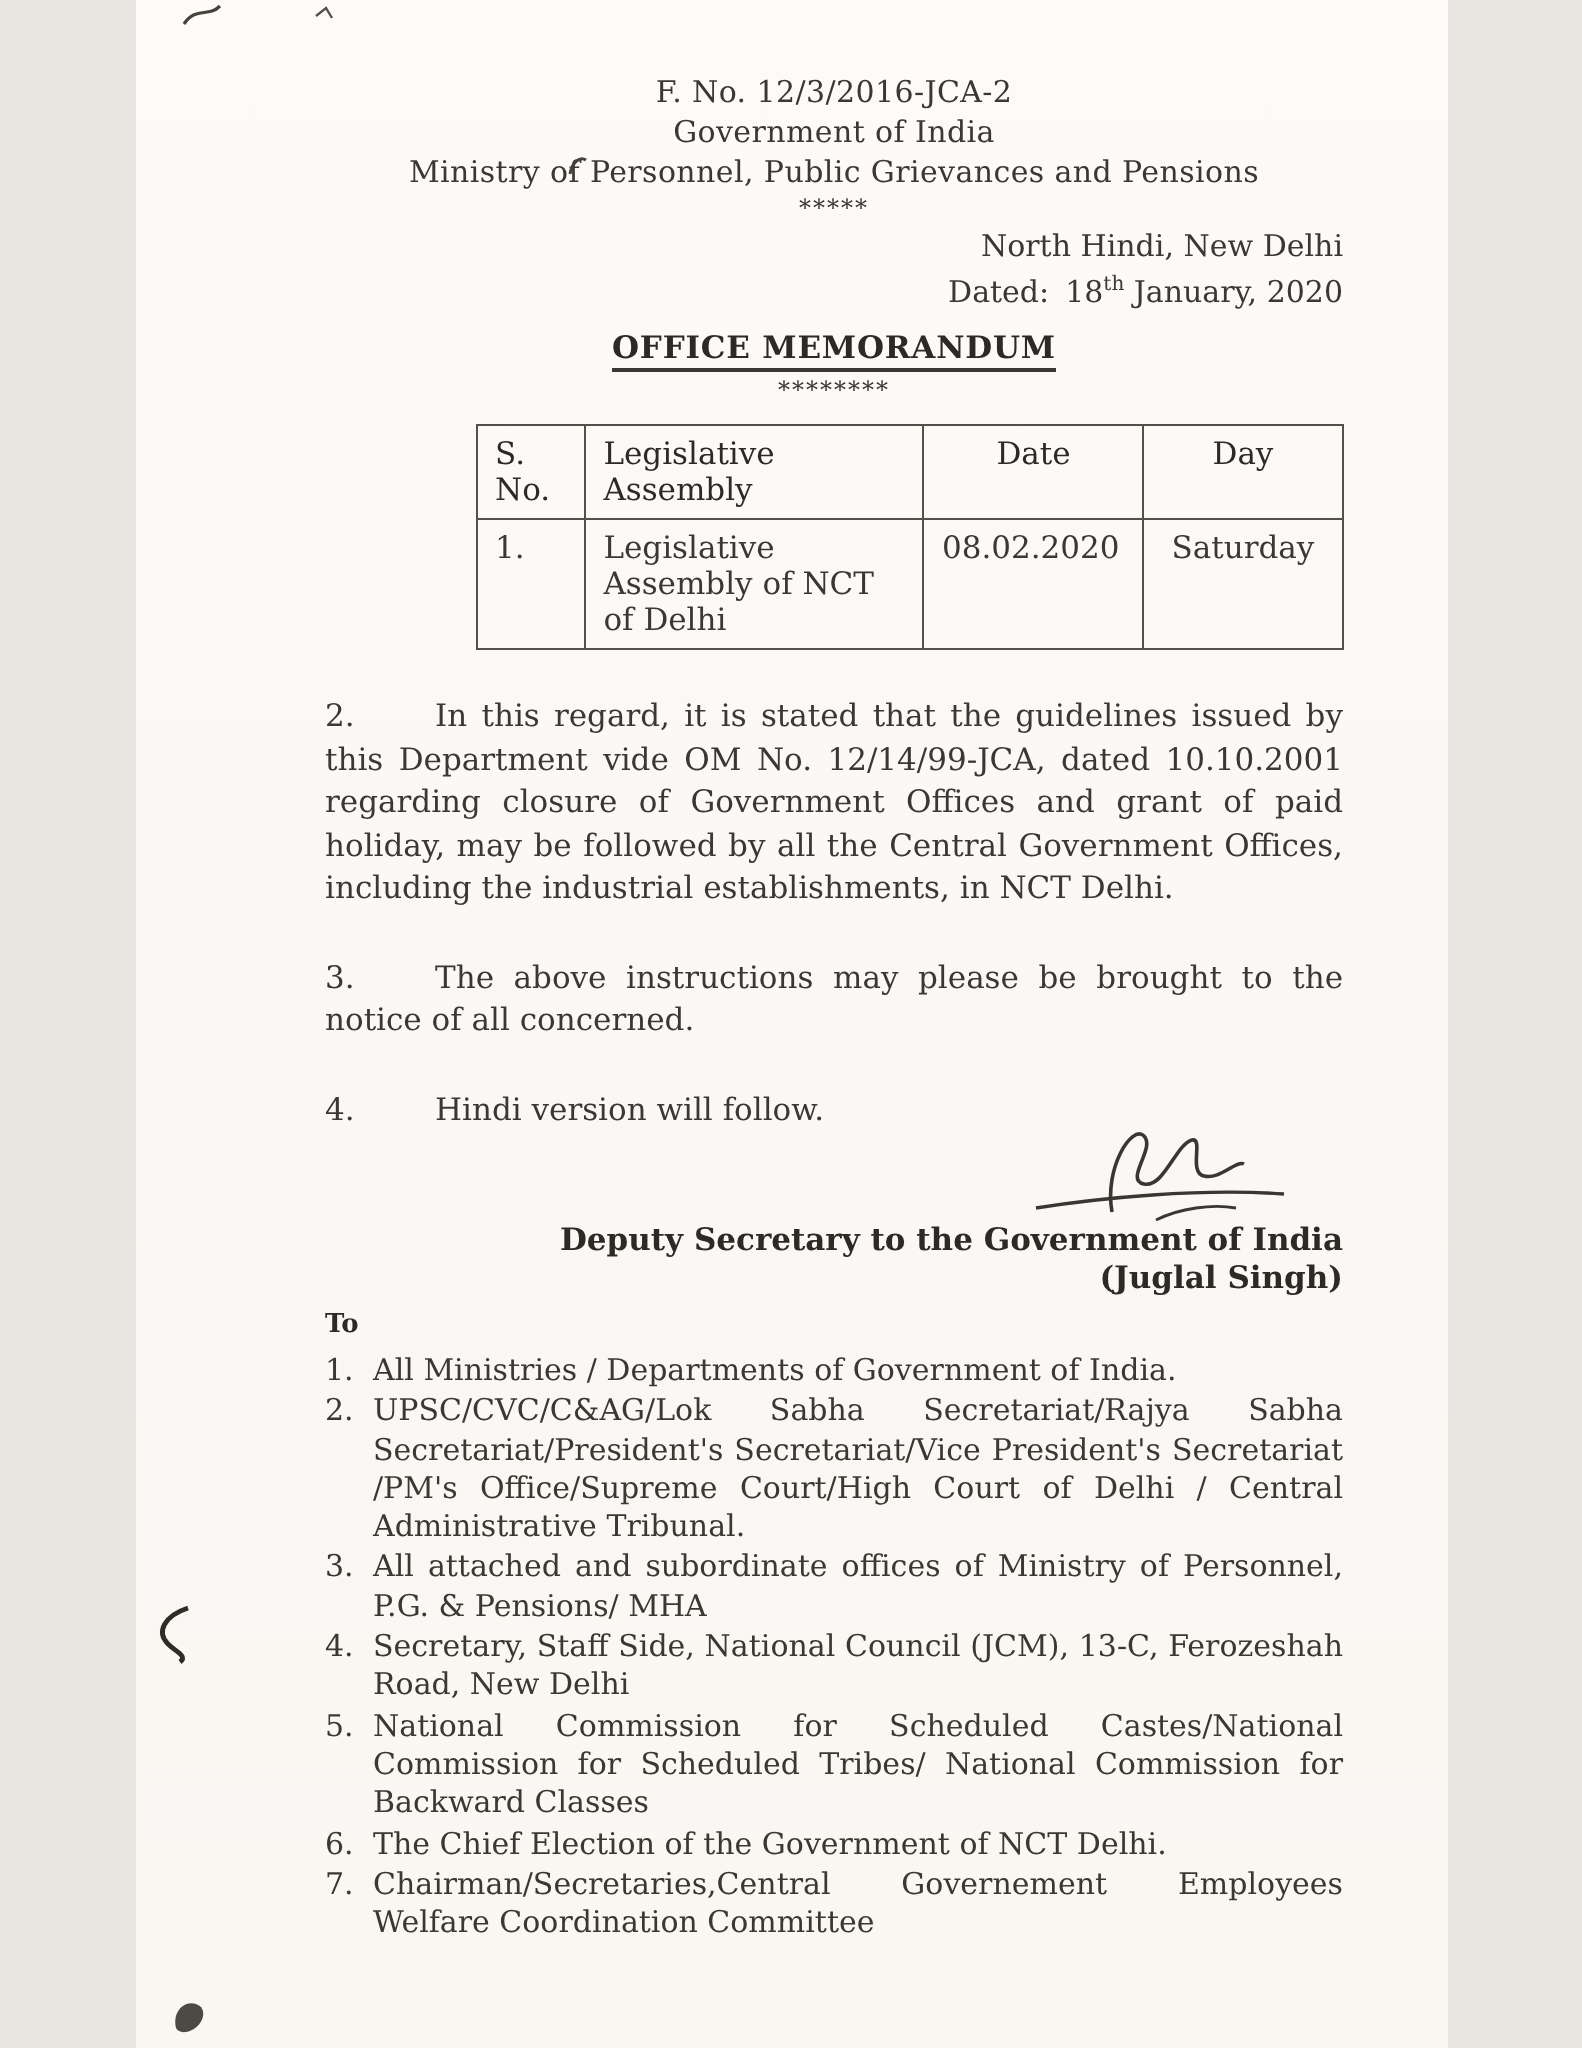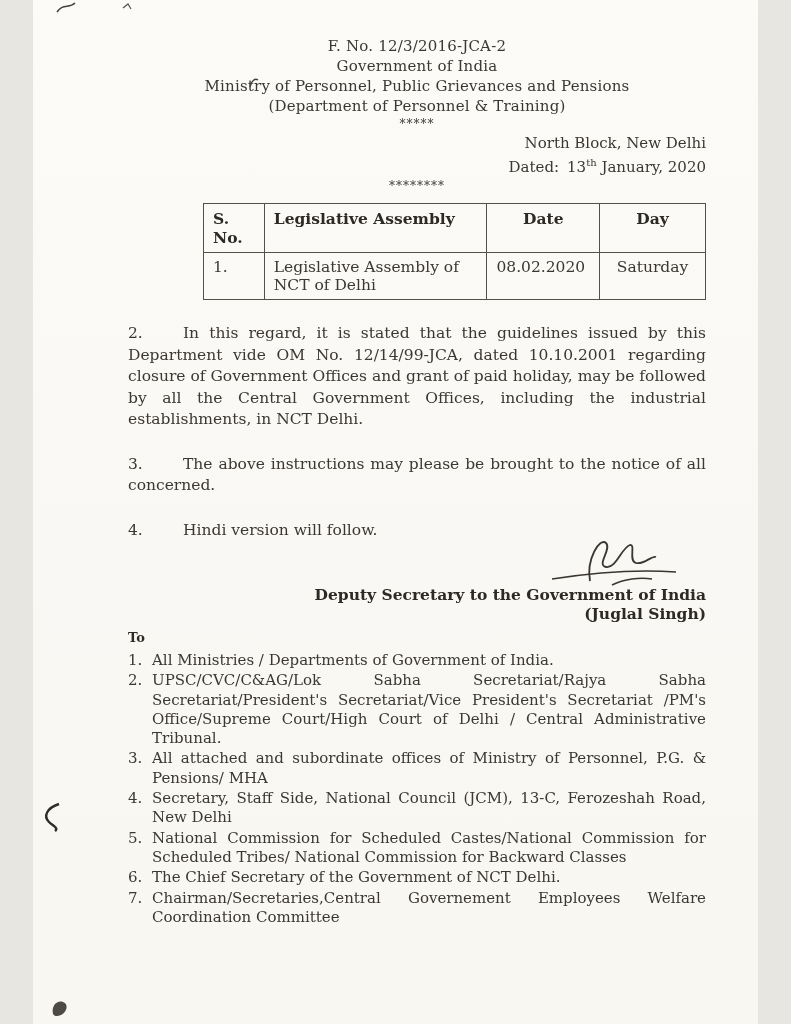--- a/index.html
+++ b/index.html
@@ -1,19 +1,19 @@
 <!DOCTYPE html>
 <html><head>
 <meta charset="utf-8">
 <style>
   * { box-sizing: border-box; margin: 0; padding: 0; }
   html, body { background: #e8e6e1; }
   .page {
     position: relative;
-    width: 725px;
+    width: 656px;
     height: 1024px;
     margin: 0 auto;
     background: linear-gradient(180deg, #fcfbf8 0%, #faf8f4 55%, #f9f7f2 100%);
     font-family: "DejaVu Serif", "Liberation Serif", serif;
     color: #3b3833;
     overflow: hidden;
   }
   .content { padding: 36px 52px 0 95px; }
 
   
@@ -54,21 +54,21 @@
     margin: 10px 0 0 75px;
     border-collapse: collapse;
     font-size: 15.5px;
     color: #3b3833;
   }
   .sched-table th, .sched-table td {
     border: 1.4px solid #53504a;
     padding: 5px 9px;
     vertical-align: top;
   }
-  .sched-table th { font-weight: 700; color: #2d2a26; text-align: left; }
+  .sched-table th { font-weight: 400; color: #2d2a26; text-align: left; }
   .col-sno  { width: 64px; }
   .col-assm { width: 252px; }
   .col-date { width: 114px; }
   .col-day  { width: 110px; }
   .sched-table .center { text-align: center; }
 
   
   .sig-block { position: relative; margin-top: 6px; text-align: right; padding-top: 38px; }
   .sig-block .line { font-size: 15.5px; line-height: 19px; font-weight: 700; color: #2d2a26; }
   .sig-scribble { position: absolute; right: 28px; top: -16px; }
@@ -103,31 +103,33 @@
     <path d="M4 18 C2 10 8 4 14 6 C20 8 18 16 12 19 C8 21 5 20 4 18 Z" fill="#2f2b26" opacity="0.85"></path>
   </svg>
   <div class="edge-line"></div>
 
   <div class="content">
 
     <div class="letterhead">
       <div>F. No. 12/3/2016-JCA-2</div>
       <div>Government of India</div>
       <div>Ministry of Personnel, Public Grievances and Pensions</div>
-      <div>(Department of Personnel &amp; Training)</div>
       <div class="stars">*****</div>
     </div>
 
     <div class="dateline">
-      <div>North Block, New Delhi</div>
+      <div>North Hindi, New Delhi</div>
       <div>
-        <span>Dated:</span><span class="gap"></span><span>13</span><sup>th</sup><span> January, 2020</span>
+        <span>Dated:</span><span class="gap"></span><span>18</span><sup>th</sup><span> January, 2020</span>
       </div>
     </div>
 
+    <div class="memo-title-wrap">
+      <span class="memo-title">OFFICE MEMORANDUM</span>
+    </div>
 
     <div class="stars2">********</div>
 
 
     <table class="sched-table">
       <colgroup>
         <col class="col-sno">
           <col class="col-assm">
           <col class="col-date">
           <col class="col-day">
@@ -194,21 +196,21 @@
     <div class="rtext">Secretary, Staff Side, National Council (JCM), 13-C, Ferozeshah Road, New Delhi</div>
   </div>
 
   <div class="recipient">
     <span class="rnum">5.</span>
     <div class="rtext">National Commission for Scheduled Castes/National Commission for Scheduled Tribes/ National Commission for Backward Classes</div>
   </div>
 
   <div class="recipient">
     <span class="rnum">6.</span>
-    <div class="rtext">The Chief Secretary of the Government of  NCT Delhi.</div>
+    <div class="rtext">The Chief Election of the Government of  NCT Delhi.</div>
   </div>
 
   <div class="recipient">
     <span class="rnum">7.</span>
     <div class="rtext">Chairman/Secretaries,Central Governement Employees Welfare Coordination Committee</div>
   </div>
 
 </div>
 
   </div>

